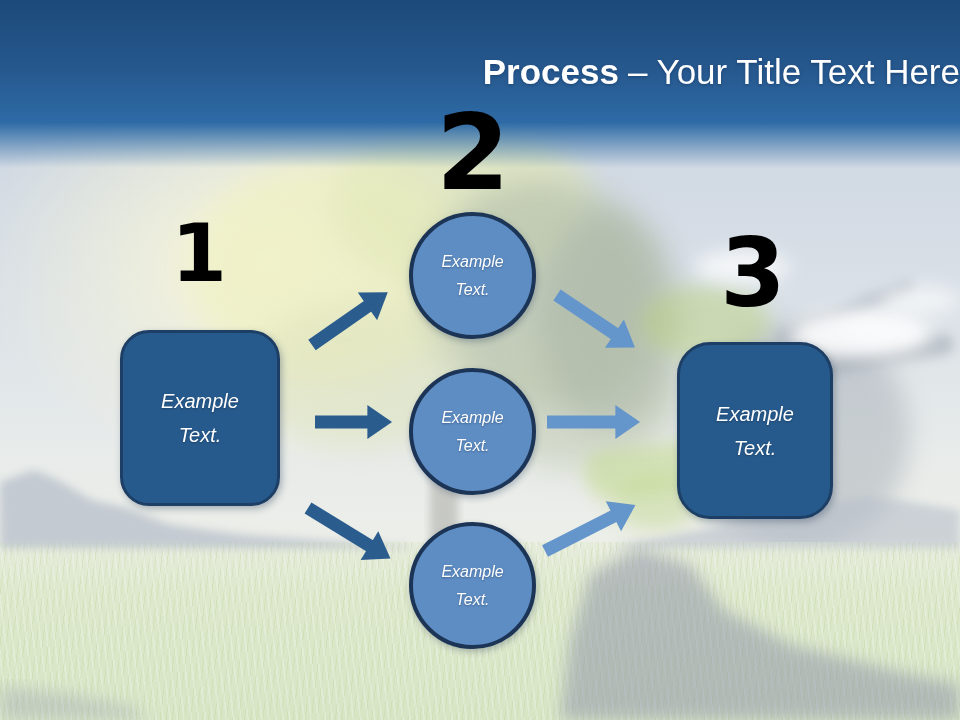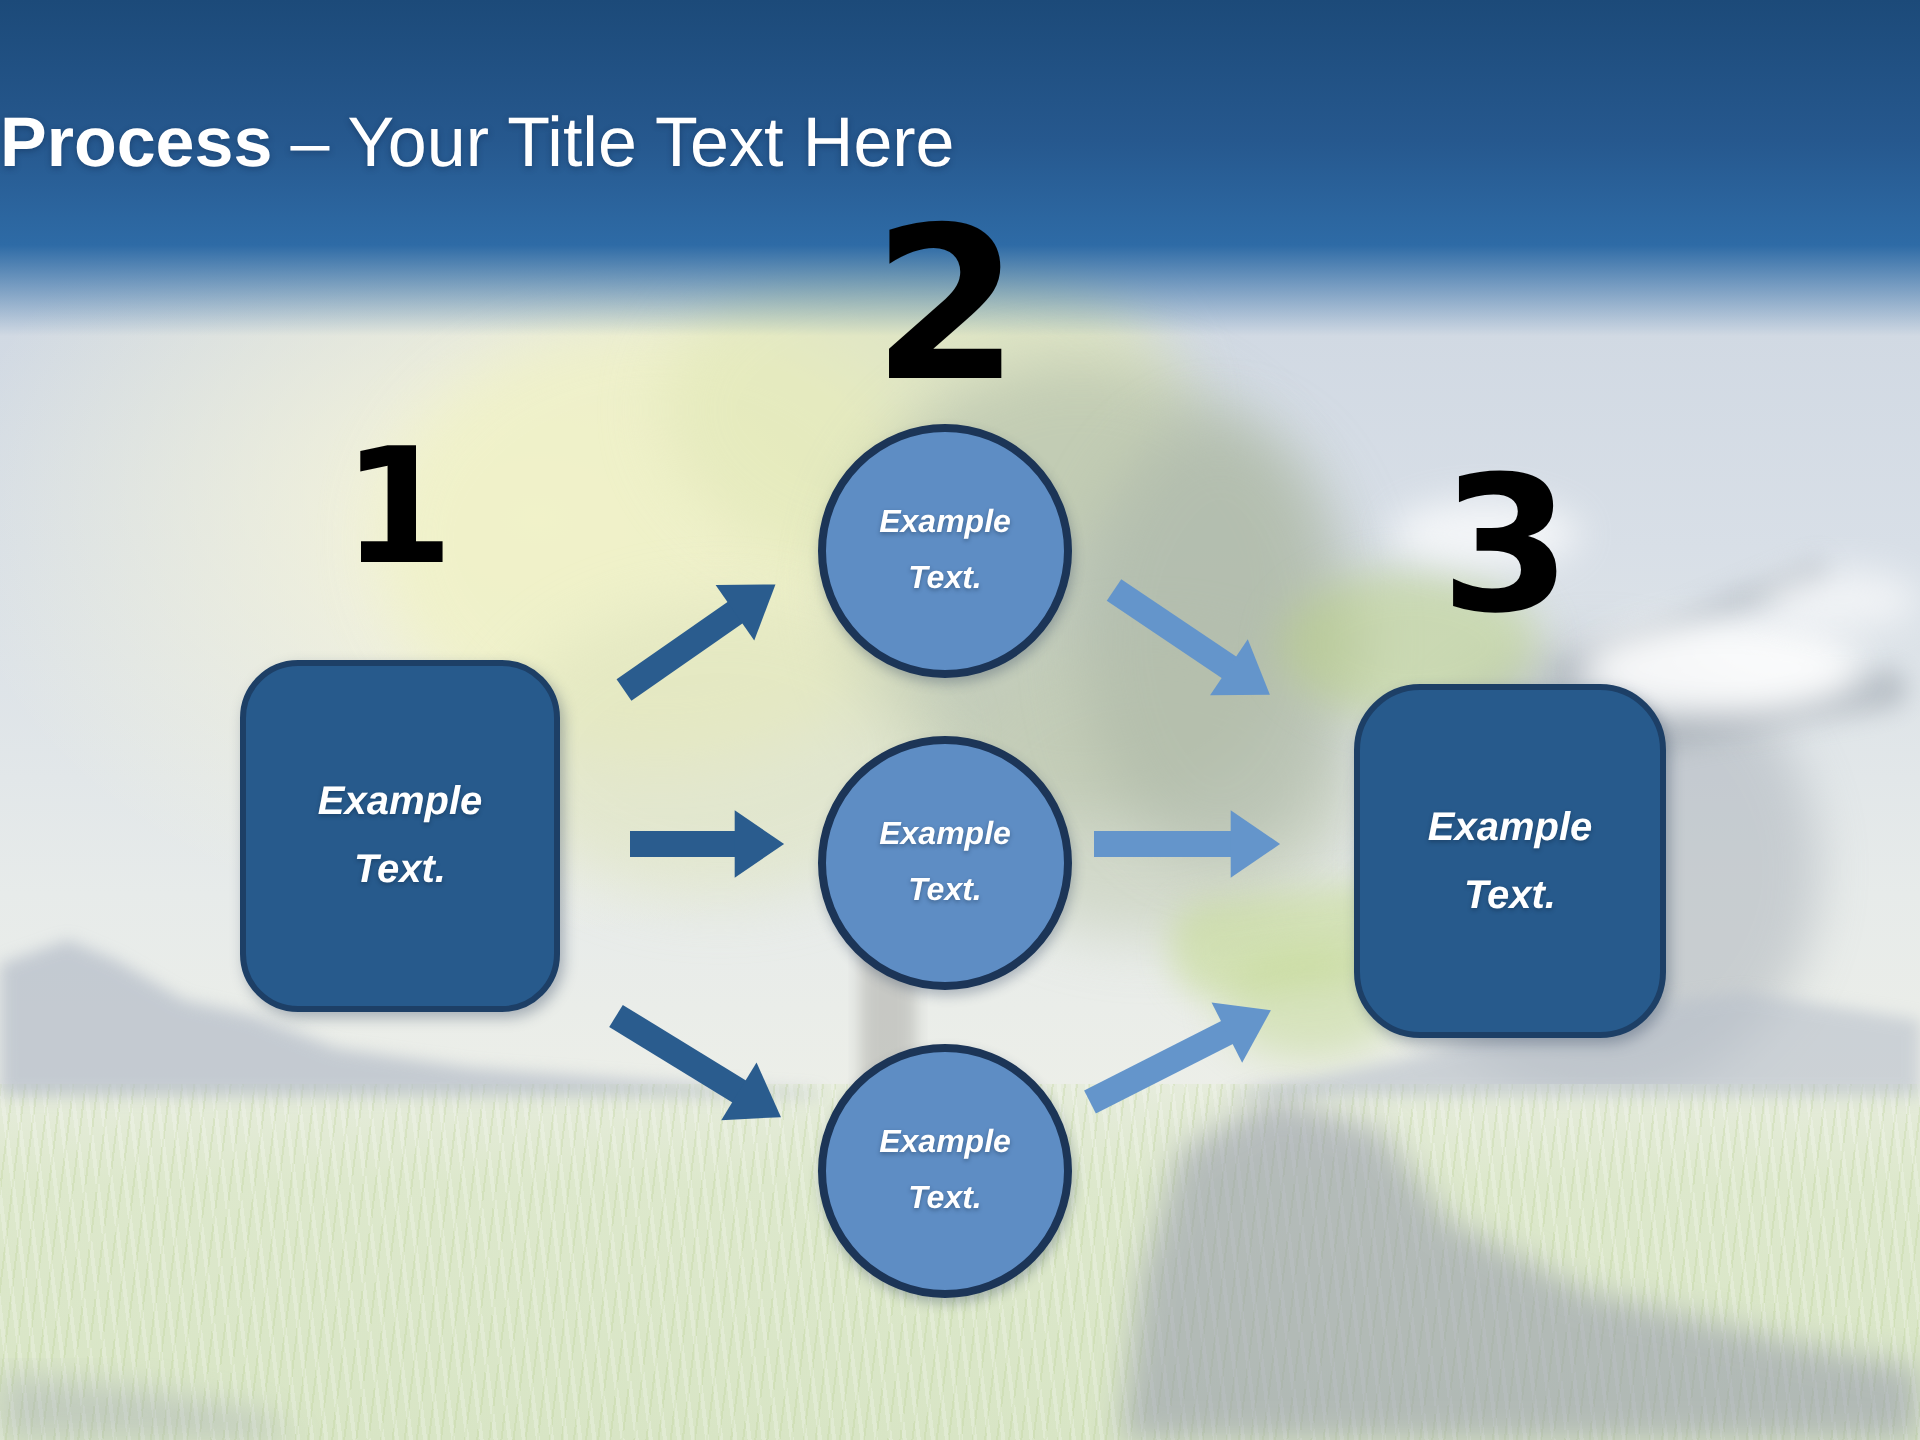--- a/index.html
+++ b/index.html
@@ -37,42 +37,42 @@
       repeating-linear-gradient(97deg,rgba(186,208,146,.28) 0 1px,rgba(186,208,146,0) 1px 6px),
       linear-gradient(180deg,#e6ecdc 0%,#dde8cc 28%,#d8e5c5 100%);}
   .terrain{position:absolute;left:0;top:0;}
   
   .header{position:absolute;left:0;top:0;width:960px;height:175px;
     background:linear-gradient(180deg,
       var(--header-top,#1c4a79) 0%,
       #26588e 40%,
       var(--header-bottom,#2e6ba6) 70%,
       rgba(46,107,166,0) 96%);}
-  .title{position:absolute;left:0;top:52px;width:960px;text-align:left;
+  .title{position:absolute;left:0;top:52px;width:960px;text-align:right;
     color:var(--title-color,#ffffff);font-size:35px;line-height:40px;
     text-shadow:0 1px 3px rgba(10,30,60,.35);}
   .title .t-bold{font-weight:700;}
   .title .t-rest{font-weight:400;margin-left:9px;}
   
   .step-number{position:absolute;transform:translateX(-50%);
     font-family:"DejaVu Sans","Liberation Sans",sans-serif;
     font-weight:700;color:var(--number-color,#000000);line-height:1;}
   .n1{left:199px;top:214px;font-size:80px;}
   .n2{left:473px;top:100px;font-size:106px;}
   .n3{left:753px;top:227px;font-size:94px;}
   
   .arrows{position:absolute;left:0;top:0;pointer-events:none;}
   .arrow{fill:none;stroke-width:13;}
   .arrow-dark{stroke:var(--arrow-dark,#2a5c8e);}
   .arrow-light{stroke:var(--arrow-light,#6495cb);}
   .head-dark{fill:var(--arrow-dark,#2a5c8e);}
   .head-light{fill:var(--arrow-light,#6495cb);}
   
   .node{position:absolute;display:flex;align-items:center;justify-content:center;
-    text-align:center;color:#ffffff;font-style:italic;font-weight:700;
+    text-align:center;color:#ffffff;font-style:italic;font-weight:400;
     text-shadow:0 1px 2px rgba(10,25,45,.35);}
   .node .node-text span{display:block;}
   .box{background:var(--box-fill,#275a8c);border:3px solid var(--box-border,#1d3f66);
     box-shadow:2px 3px 7px rgba(40,60,90,.35);font-size:20px;line-height:34px;}
   .box-left{left:120px;top:330px;width:160px;height:176px;border-radius:29px;}
   .box-right{left:677px;top:342px;width:156px;height:177px;border-radius:33px;}
   .circle{width:127px;height:127px;border-radius:50%;left:409px;
     background:var(--circle-fill,#5e8dc4);border:4px solid var(--circle-border,#1c3557);
     box-shadow:1px 3px 6px rgba(40,60,90,.3);font-size:16px;line-height:28px;}
   .circle-top{top:212px;}

